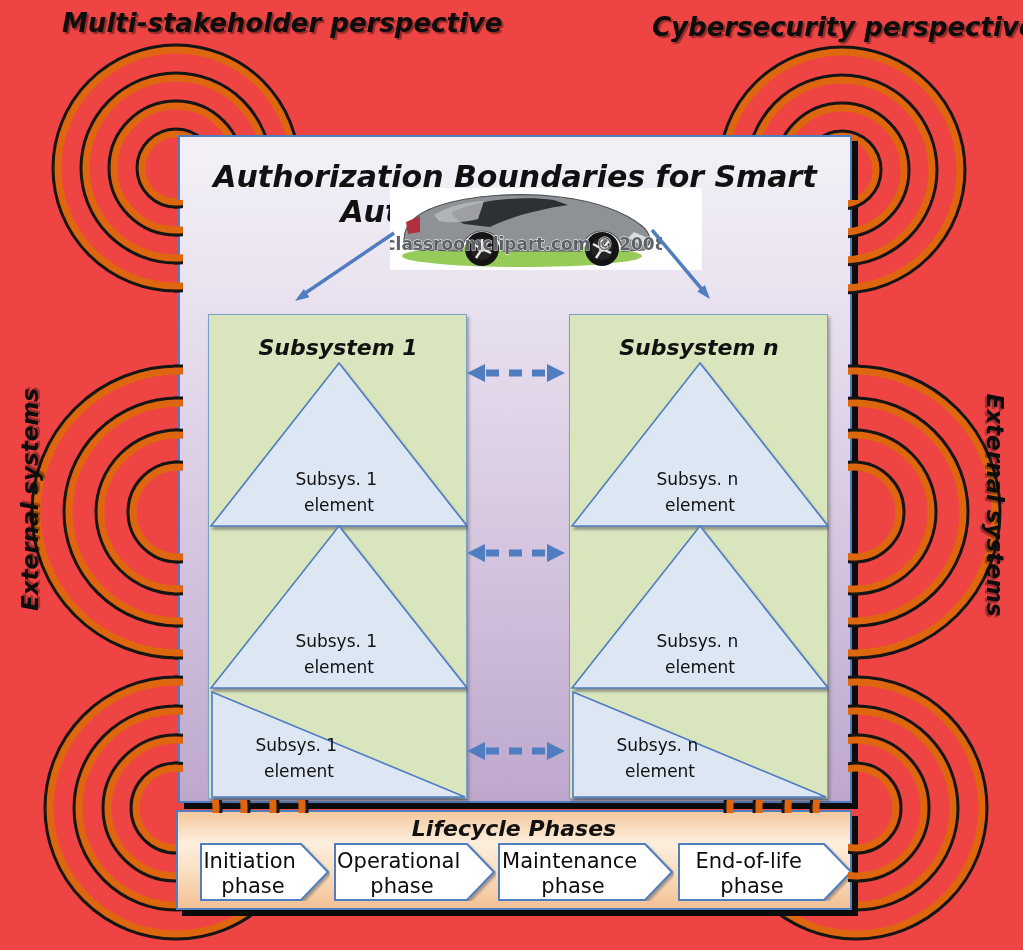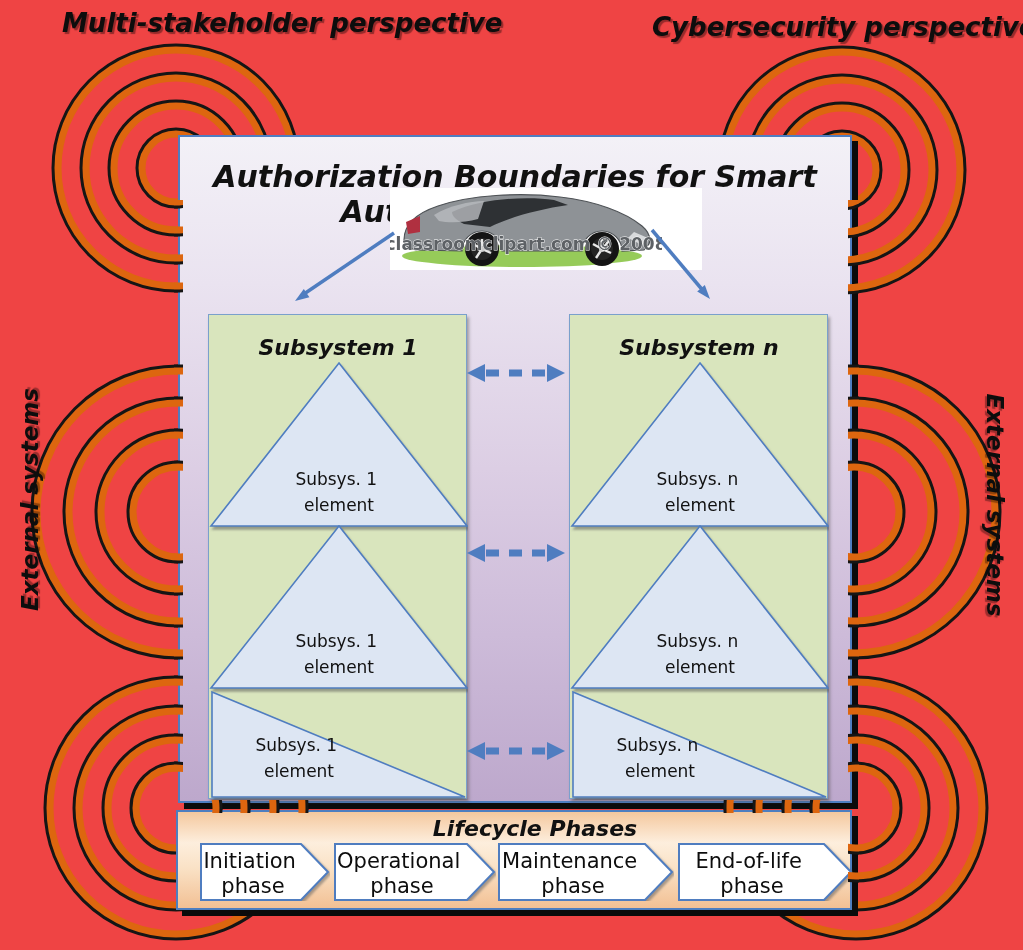--- a/index.html
+++ b/index.html
@@ -36,21 +36,21 @@
   .sub-title{font-size:22px;font-weight:bold;font-style:italic;fill:#111;}
   .tri{fill:var(--element-blue);stroke:var(--arrow-blue);stroke-width:1.6;
        filter:drop-shadow(2px 3px 1px rgba(80,80,80,0.5));}
   .tri-label{font-size:17px;fill:#111;}
   
   .lifecycle{position:absolute;z-index:2;left:176px;top:810px;width:676px;height:100px;
              box-sizing:border-box;border:2.5px solid #4d7ec0;
              background:linear-gradient(180deg,#f4c89e 0%,#fdeedd 32%,#fae2c6 58%,#f2c094 100%);
              box-shadow:6px 6px 0 0 #0b0b0b;}
   .lc-title{position:absolute;left:0;top:4px;width:100%;text-align:center;
-            font-size:22px;font-weight:bold;font-style:italic;color:#111;padding-left:21px;}
+            font-size:22px;font-weight:bold;font-style:italic;color:#111;}
   .phase{position:absolute;top:31px;height:58px;}
   .phase polygon{fill:#ffffff;stroke:var(--arrow-blue);stroke-width:2;
                  filter:drop-shadow(2px 2px 1px rgba(90,90,90,0.5));}
   .phase text{font-size:21px;fill:#0d0d0d;text-anchor:middle;}
   
   #connectors{z-index:5;}
   .conn-line{stroke:var(--arrow-blue);stroke-width:7;stroke-dasharray:13 10;}
   .conn-head{fill:var(--arrow-blue);}
   .car-arrow{stroke:var(--arrow-blue);stroke-width:3.5;}
   

